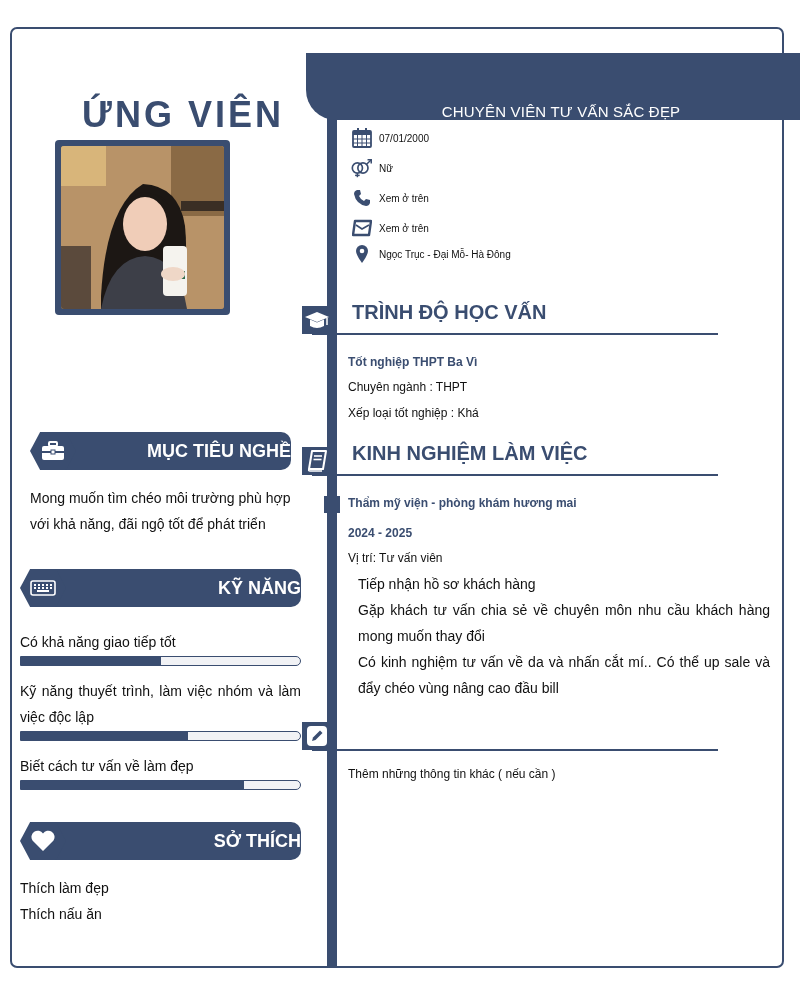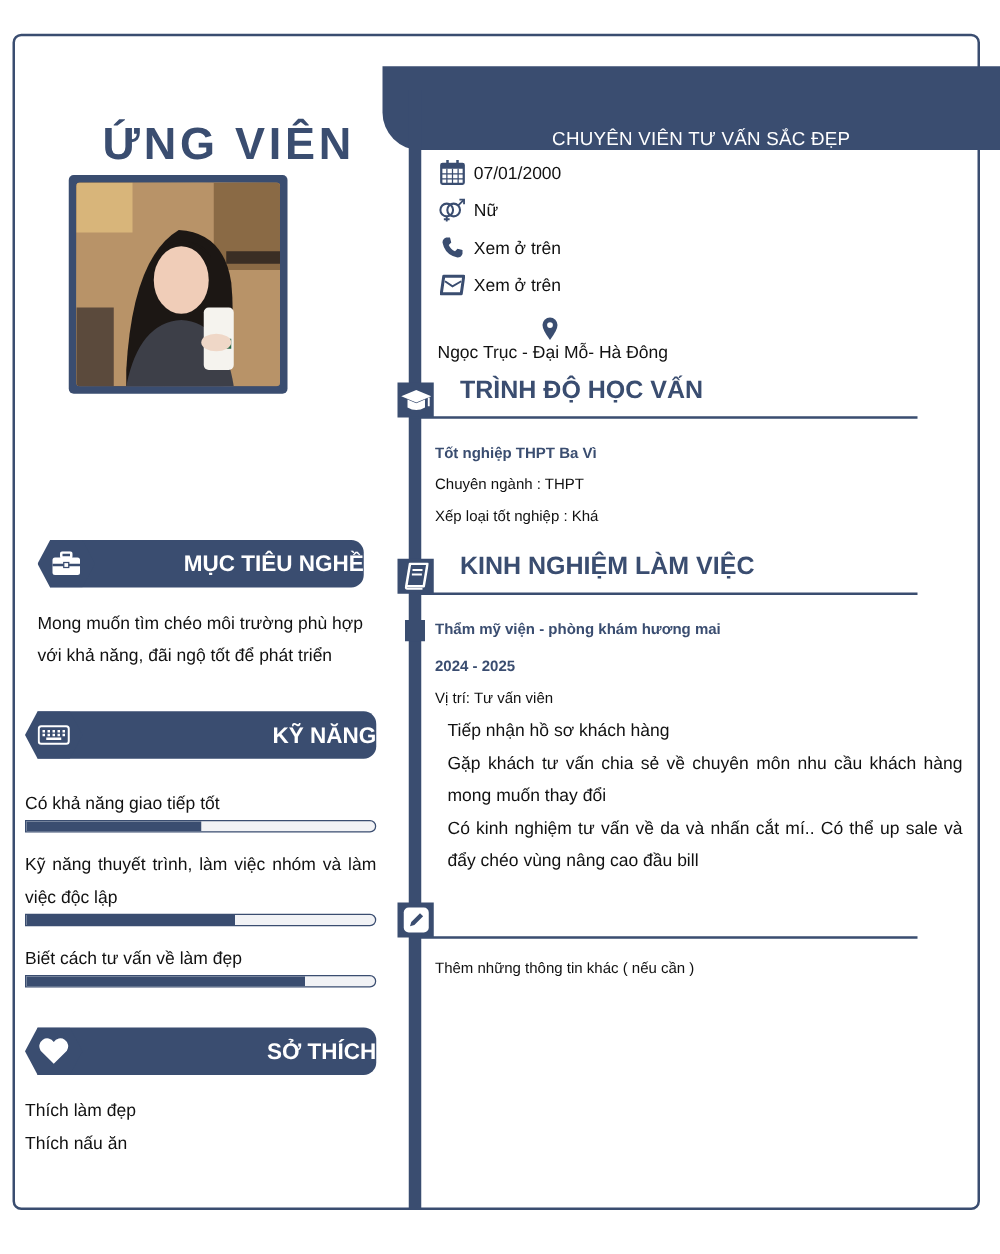--- a/index.html
+++ b/index.html
@@ -57,23 +57,23 @@
   .skill-name { position: absolute; left: 20px; width: 281px; font-size: 14px; line-height: 26px; text-align: justify; }
   .bar-track {
     position: absolute; left: 20px; width: 281px; height: 10px;
     border: 1px solid var(--navy); border-radius: 0 6px 6px 0; background: #f1f2f5; overflow: hidden;
   }
   .bar-fill { height: 100%; background: var(--navy); }
 
   
   .info-row { position: absolute; left: 350px; height: 24px; display: flex; align-items: center; }
   .info-row .ico { width: 24px; height: 22px; display: flex; align-items: center; justify-content: center; margin-right: 5px; }
-  .info-row .txt { font-size: 14px; color: #111; }
-
-  .r-head { position: absolute; left: 318px; width: 416px; height: 40px; }
+  .info-row .txt { font-size: 10px; color: #111; }
+
+  .r-head { position: absolute; left: 302px; width: 416px; height: 40px; }
   .r-head .sq {
     position: absolute; left: 0; top: 6px; width: 29px; height: 28px; background: var(--navy);
     display: flex; align-items: center; justify-content: center;
   }
   .r-head .title { position: absolute; left: 50px; top: 6px; font-size: 20px; font-weight: bold; color: var(--navy); }
   .r-head .rule { position: absolute; left: 10px; right: 0; bottom: 0; height: 2px; background: var(--navy); }
 
   .rt { position: absolute; left: 348px; font-size: 12px; line-height: 26px; color: #111; }
   .rt.bold { font-weight: bold; color: #3a4d70; }
   .duty { position: absolute; left: 358px; width: 412px; font-size: 14px; line-height: 26px; text-align: justify; color: #111; }
@@ -212,21 +212,21 @@
 </div>
 <div class="info-row" style="top:216px;">
   <span class="ico">
     <svg width="20" height="18" viewBox="0 0 20 18">
         <path d="M3 2 L19 2 L17 16 L1 16 Z" fill="none" stroke="#3a4d70" stroke-width="2.4" stroke-linejoin="round"></path>
         <path d="M4 6 L10 10 L17 6" fill="none" stroke="#3a4d70" stroke-width="1.6"></path>
       </svg>
   </span>
   <span class="txt">Xem ở trên</span>
 </div>
-<div class="info-row" style="top:253px;flex-direction:column;">
+<div class="info-row" style="top:242px;">
   <span class="ico">
     <svg width="14" height="20" viewBox="0 0 14 20">
         <path d="M7 19 Q1 11 1 7 A6 6 0 0 1 13 7 Q13 11 7 19Z" fill="#3a4d70"></path>
         <circle cx="7" cy="7" r="2.3" fill="#fff"></circle>
       </svg>
   </span>
   <span class="txt">Ngọc Trục - Đại Mỗ- Hà Đông</span>
 </div>
 
 <div class="r-head" style="top:295px;">

